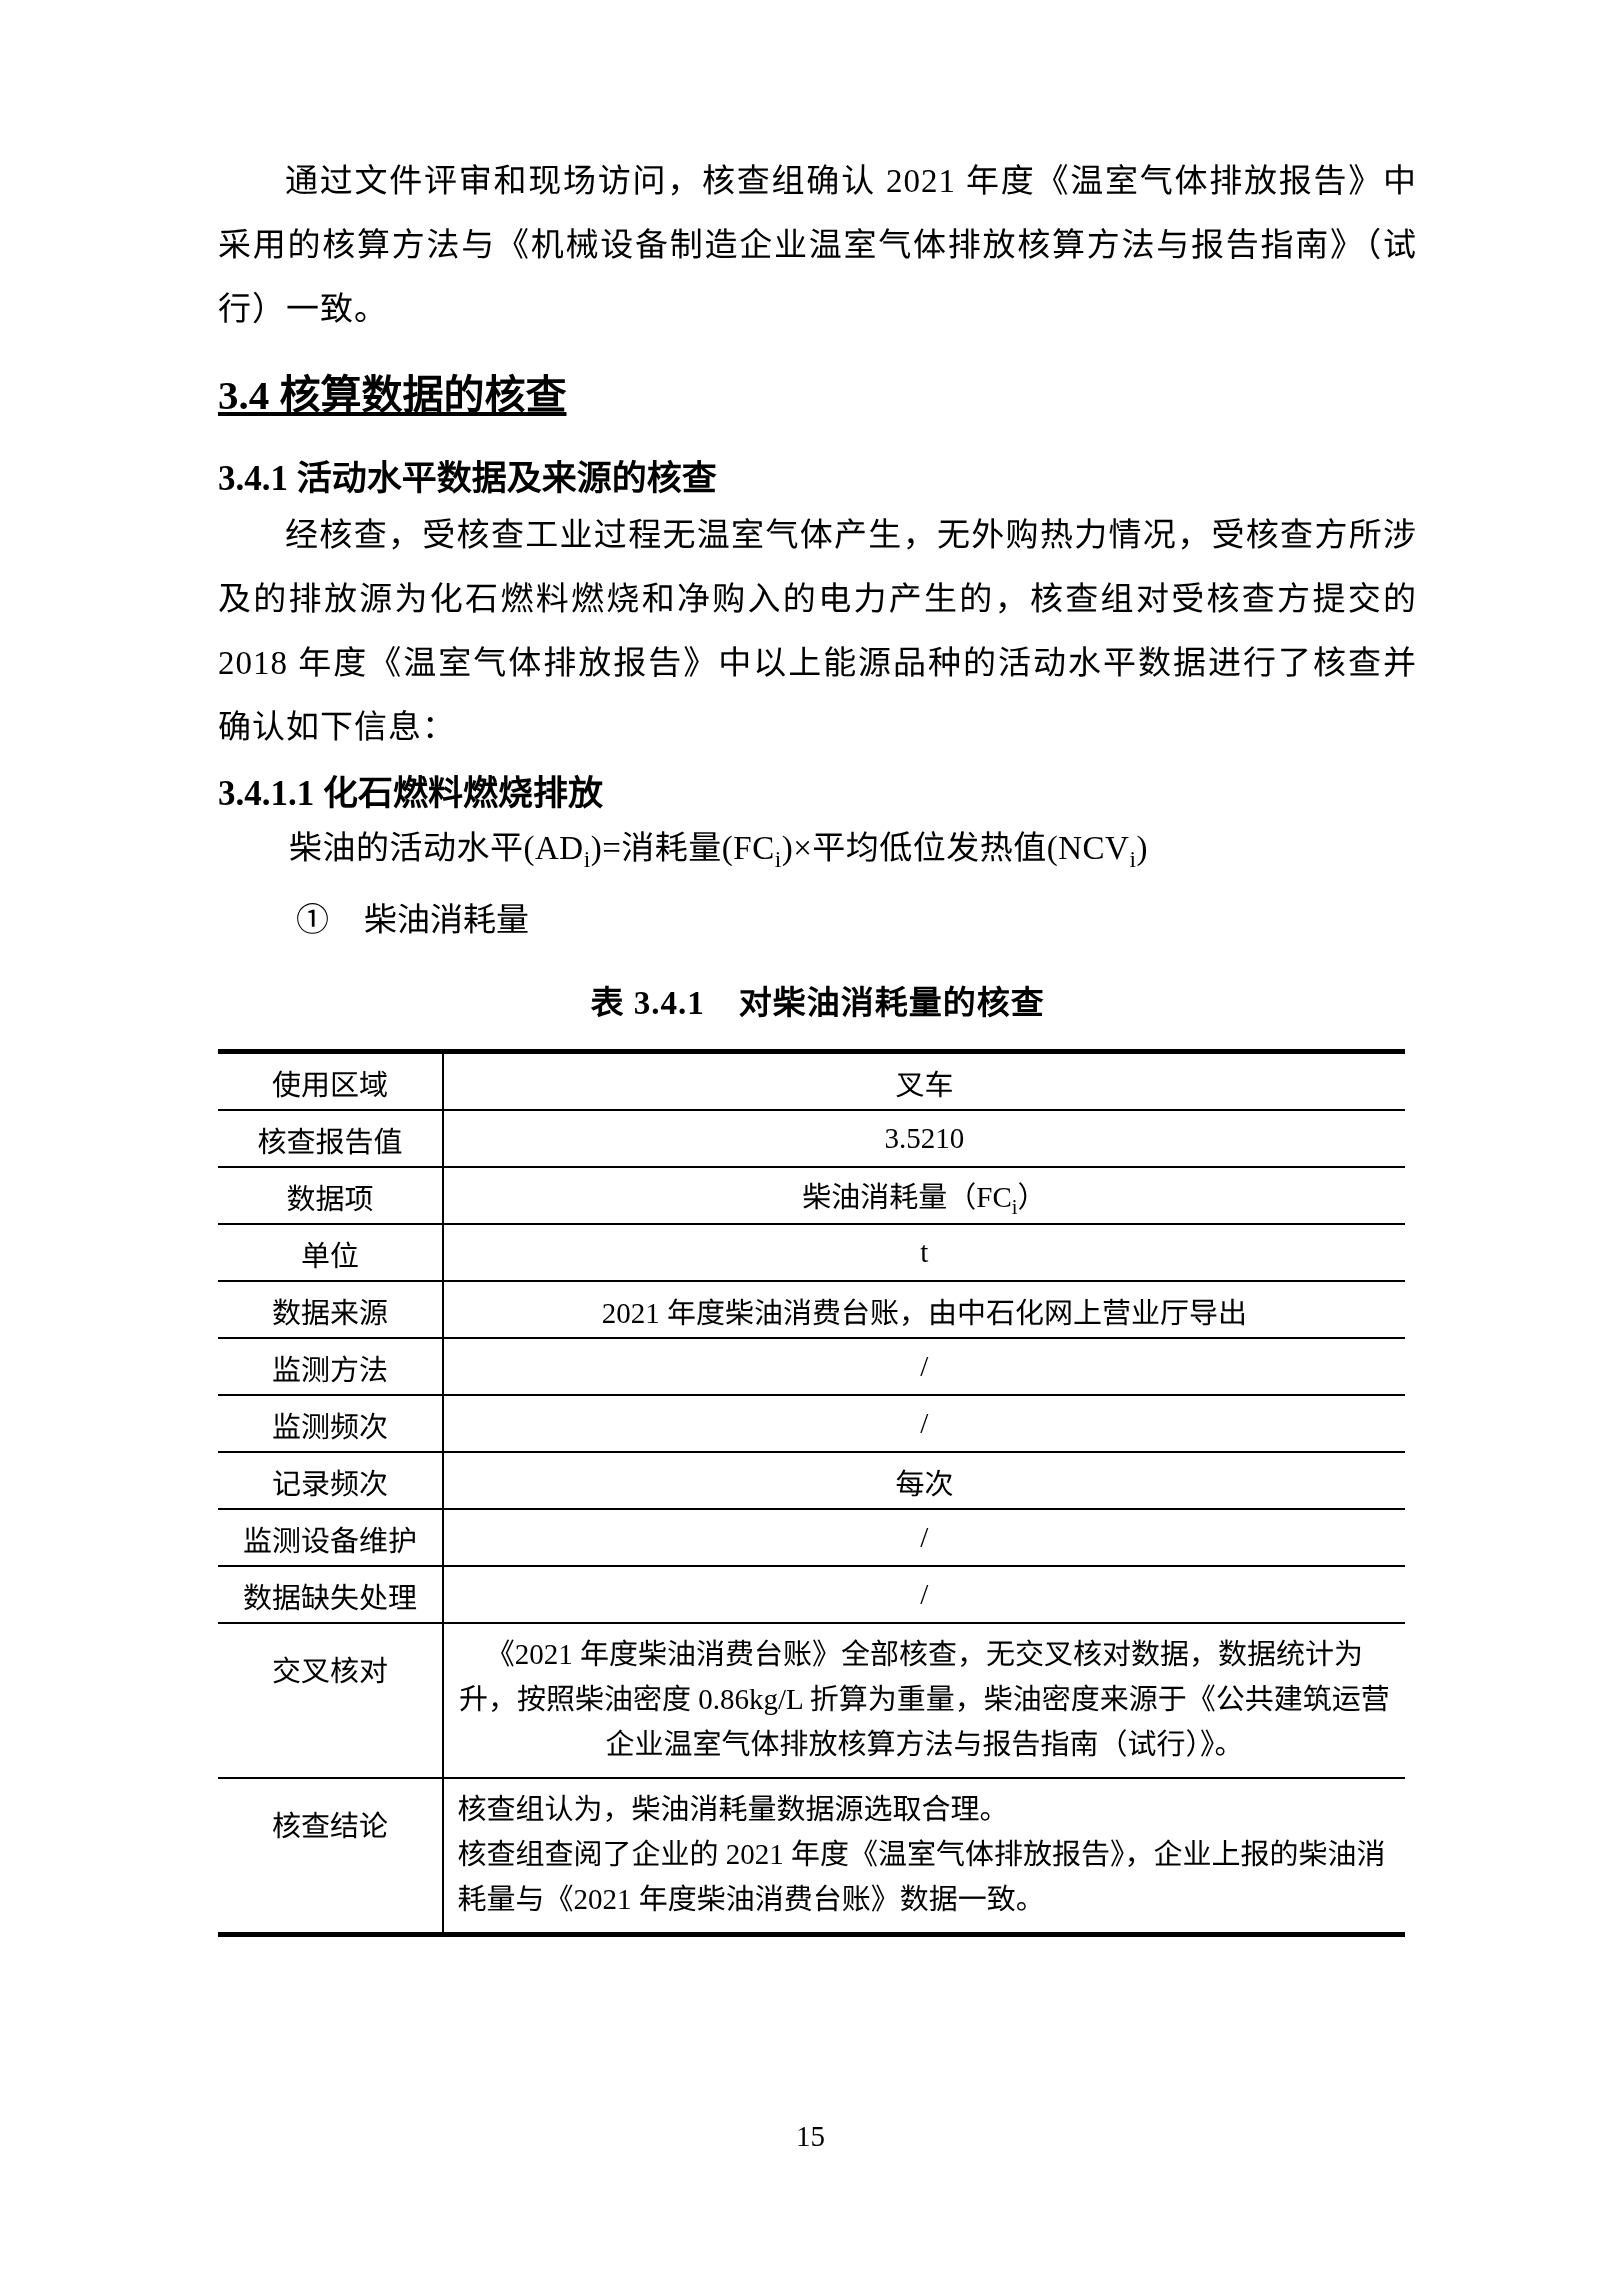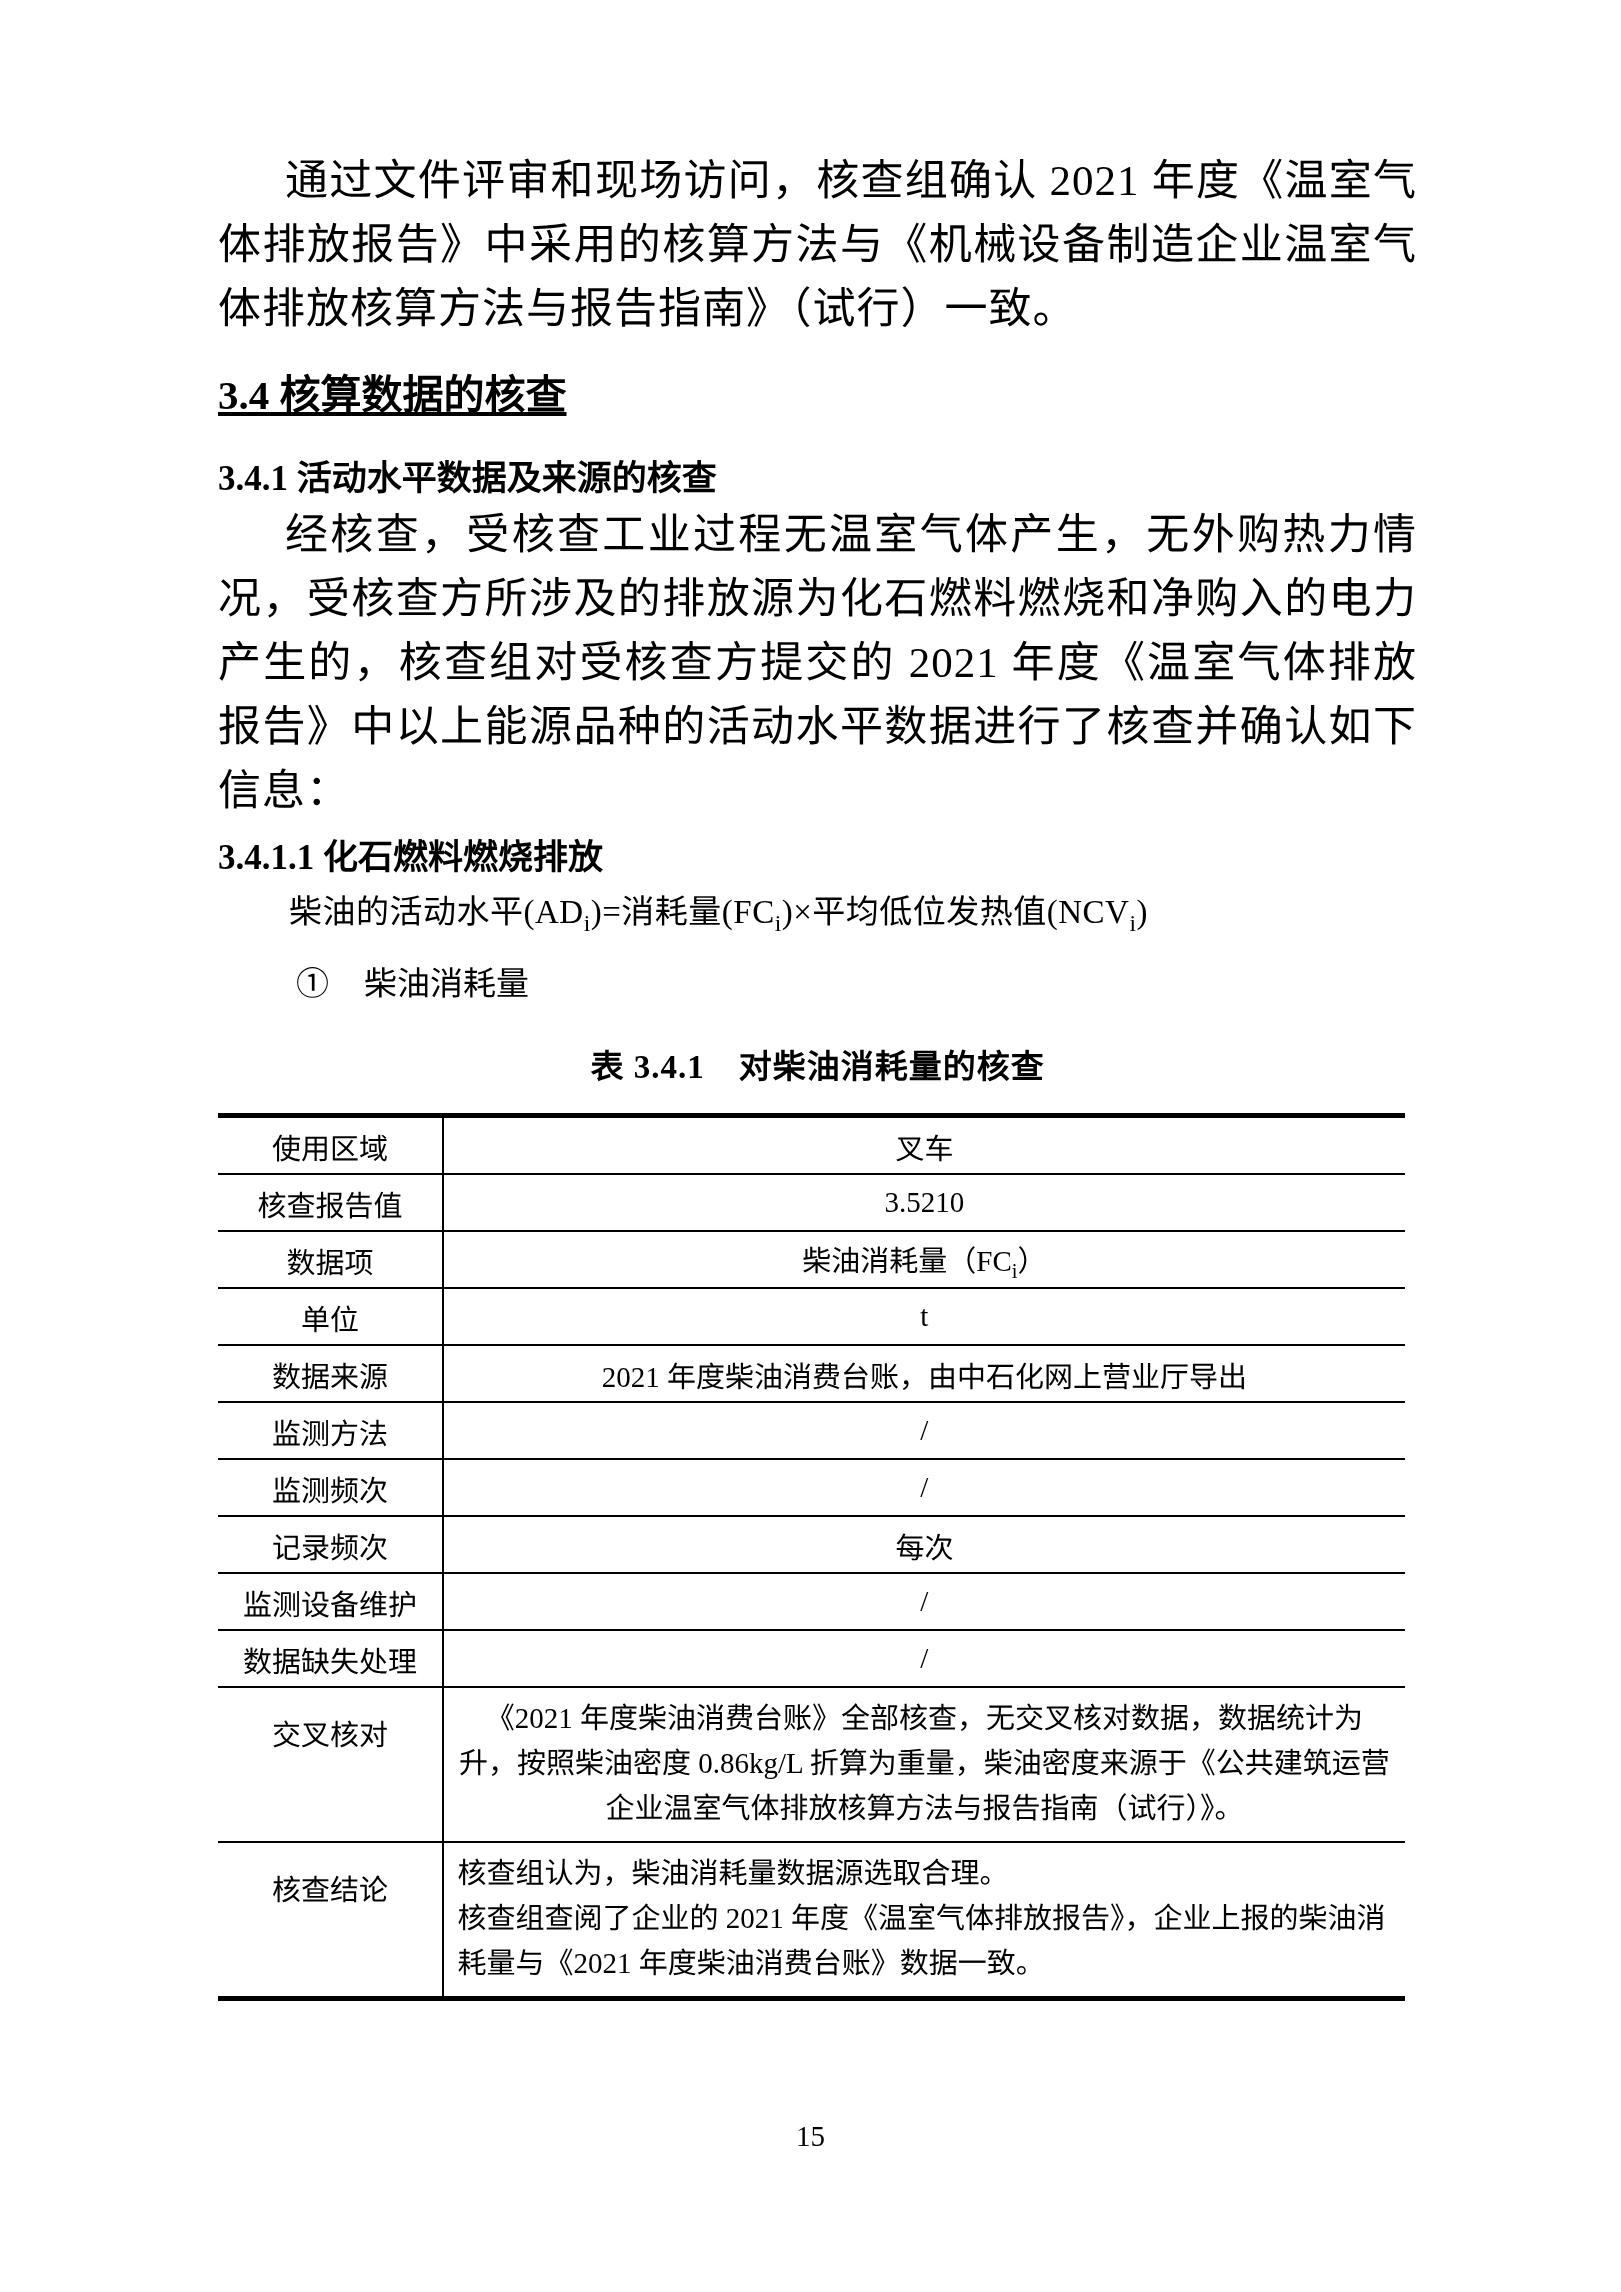--- a/index.html
+++ b/index.html
@@ -14,21 +14,21 @@
   }
   .content {
     position: absolute;
     left: 218px;
     top: 0;
     width: 1199px;
     padding-top: 149px;
   }
   p.body-para {
     margin: 0;
-    font-size: 43px;
+    font-size: 33px;
     line-height: 64px;
     text-align: justify;
     text-indent: 67px;
     letter-spacing: 1px;
   }
   h2.sec {
     margin: 27.4px 0 0 0;
     font-size: 41px;
     line-height: 55px;
     font-weight: bold;
@@ -117,21 +117,21 @@
 
 <div class="page">
   <div class="content">
 
     <p class="body-para">通过文件评审和现场访问，核查组确认 2021 年度《温室气体排放报告》中采用的核算方法与《机械设备制造企业温室气体排放核算方法与报告指南》（试行）一致。</p>
 
     <h2 class="sec">3.4 核算数据的核查</h2>
 
     <h3 class="sec">3.4.1 活动水平数据及来源的核查</h3>
 
-    <p class="body-para para2">经核查，受核查工业过程无温室气体产生，无外购热力情况，受核查方所涉及的排放源为化石燃料燃烧和净购入的电力产生的，核查组对受核查方提交的 2021 年度《温室气体排放报告》中以上能源品种的活动水平数据进行了核查并确认如下信息：</p>
+    <p class="body-para para2">经核查，受核查工业过程无温室气体产生，无外购热力情况，受核查方所涉及的排放源为化石燃料燃烧和净购入的电力产生的，核查组对受核查方提交的 2018 年度《温室气体排放报告》中以上能源品种的活动水平数据进行了核查并确认如下信息：</p>
 
     <h4 class="sec">3.4.1.1 化石燃料燃烧排放</h4>
 
     <div class="formula-line"><span>柴油的活动水平(AD</span><sub>i</sub><span>)=消耗量(FC</span><sub>i</sub><span>)×平均低位发热值(NCV</span><sub>i</sub><span>)</span></div>
 
     <div class="list-line"><span class="marker">①</span><span>柴油消耗量</span></div>
 
     <div class="table-title">表 3.4.1　对柴油消耗量的核查</div>
 
     <table class="vtable">

